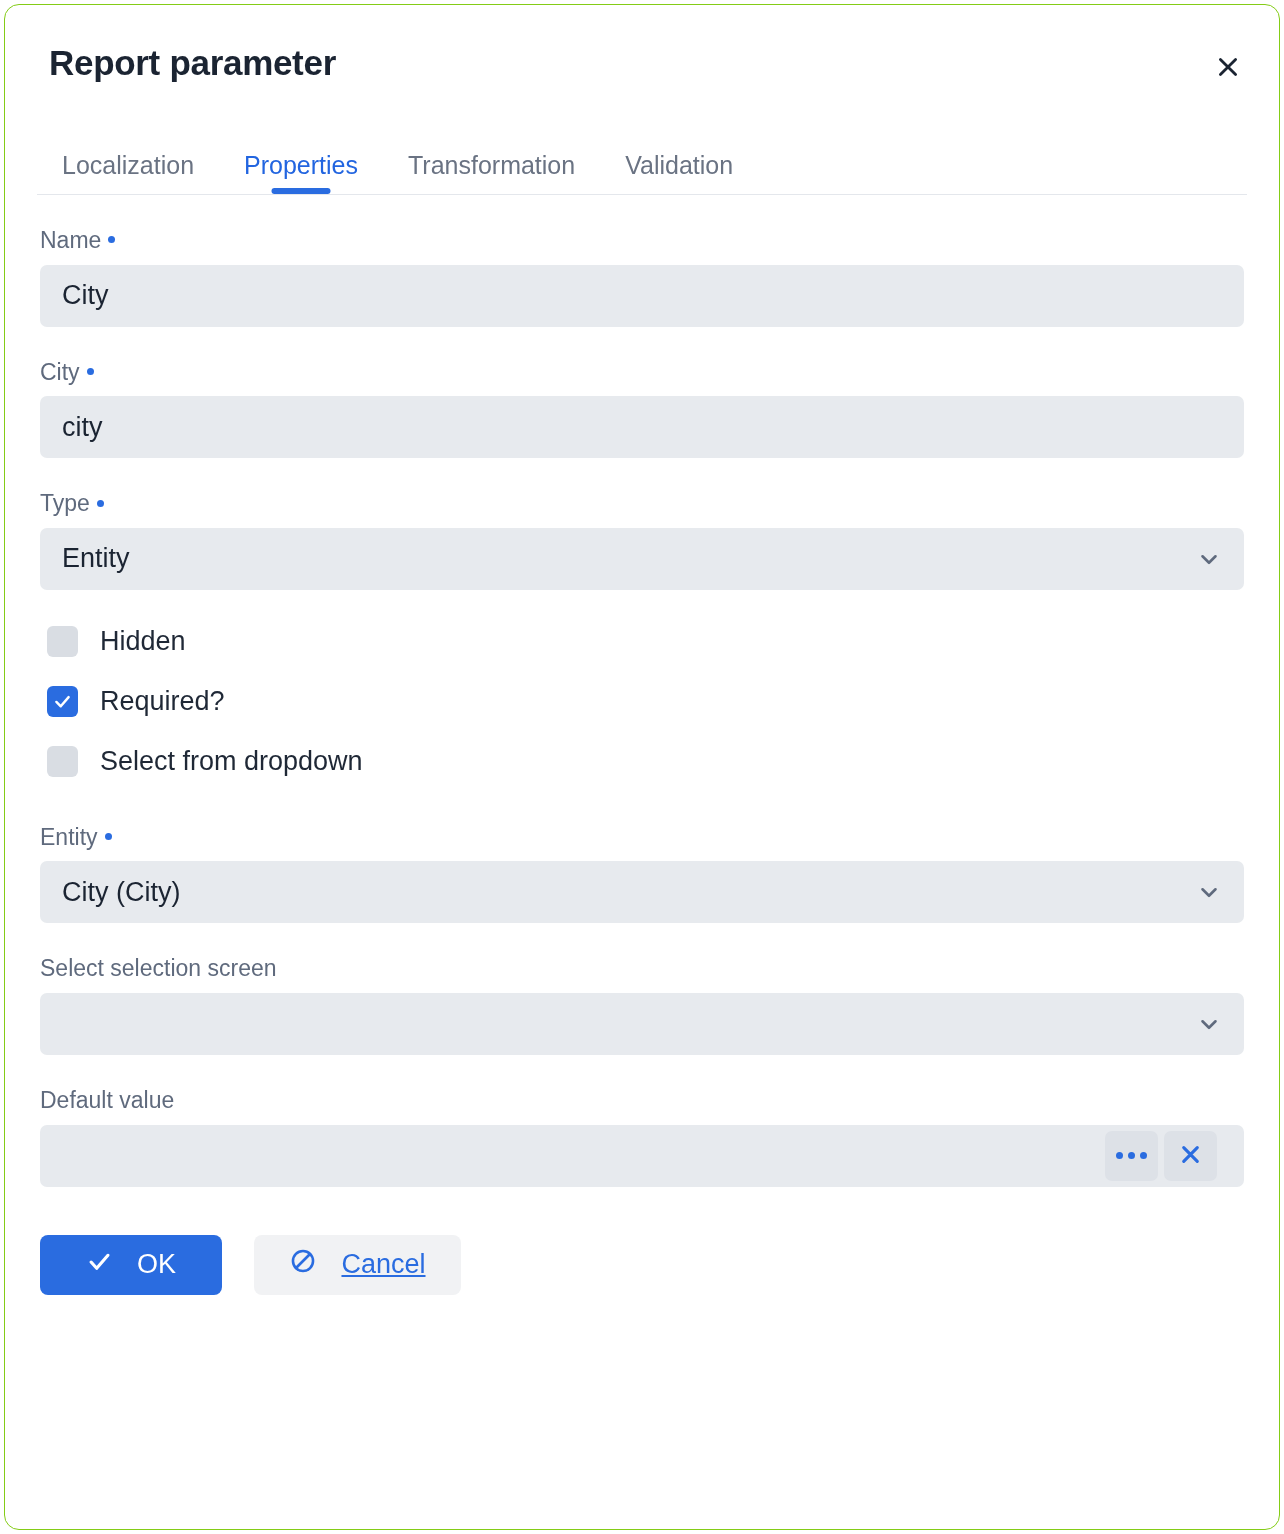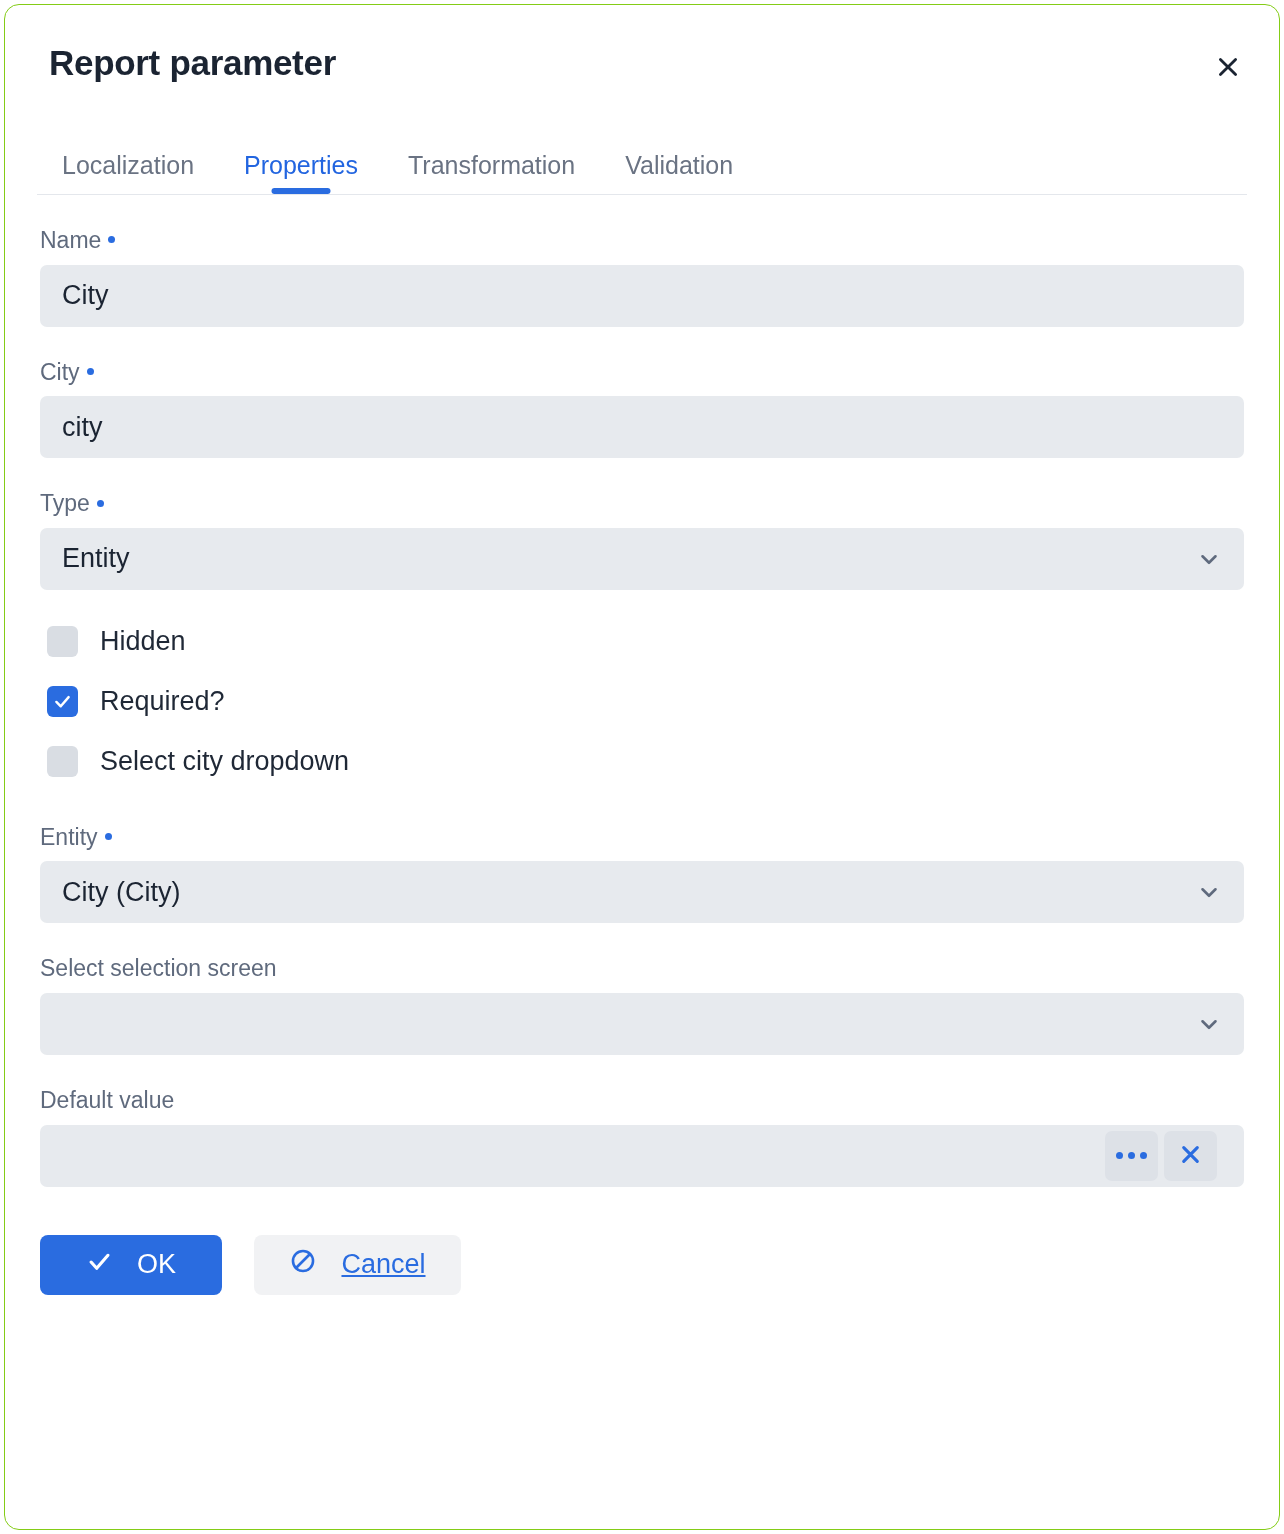--- a/index.html
+++ b/index.html
@@ -316,21 +316,21 @@
       <div class="checkbox-row">
         <span class="cb checked">
           <svg width="21" height="21" viewBox="0 0 24 24" fill="none">
             <path d="M5 12.5 L10 17.5 L19 7" stroke="#ffffff" stroke-width="2.8" stroke-linecap="round" stroke-linejoin="round"></path>
           </svg>
         </span>
         <span class="cb-label">Required?</span>
       </div>
       <div class="checkbox-row">
         <span class="cb"></span>
-        <span class="cb-label">Select city dropdown</span>
+        <span class="cb-label">Select from dropdown</span>
       </div>
     </div>
 
     <div class="field">
       <label class="field-label">
         <span>Entity</span><span class="req-dot"></span>
       </label>
       <div class="select">
         <span>City (City)</span>
         <span class="chev">

